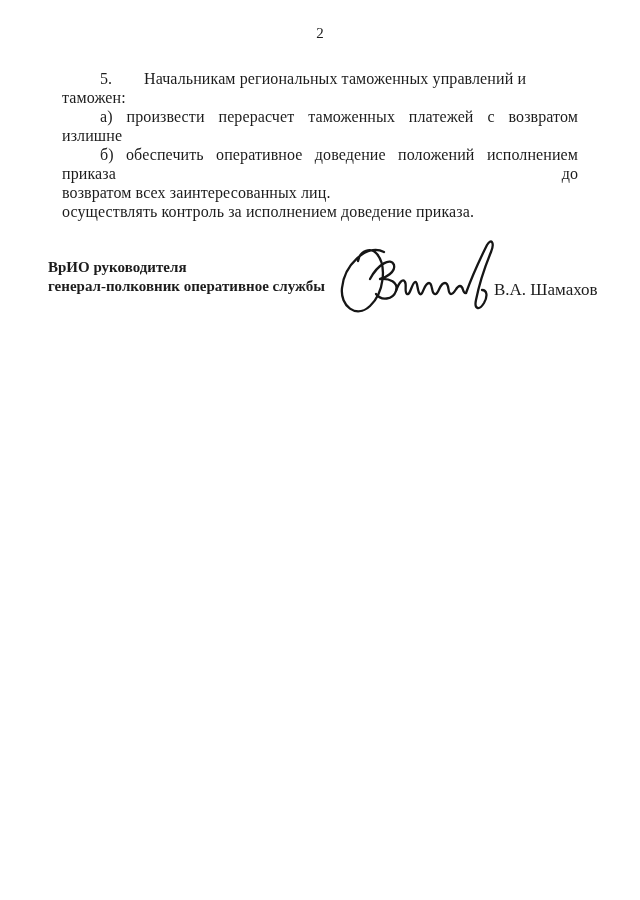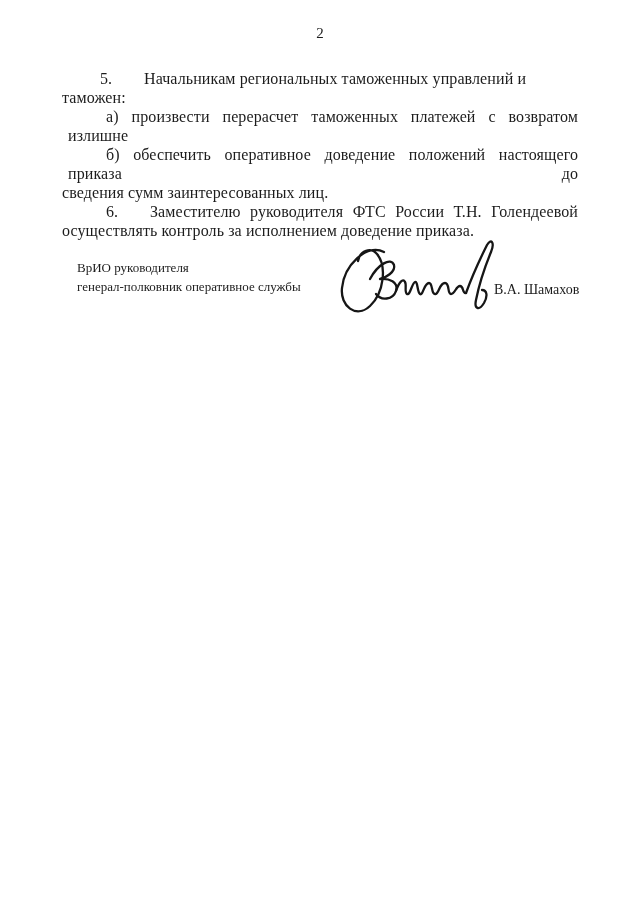--- a/index.html
+++ b/index.html
@@ -33,43 +33,43 @@
     font-size: 16px;
     line-height: 19px;
     letter-spacing: 0.1px;
   }
   .line {
     white-space: normal;
   }
   .line.justify {
     text-align: justify;
     text-align-last: justify;
-    margin-left: 6px;
   }
   .line.indent {
     text-indent: 38px;
   }
   .num {
     display: inline-block;
     width: 44px;
     text-indent: 0;
   }
   .sig-block {
     position: absolute;
-    left: 77px;
+    left: 48px;
     top: 258px;
     width: 300px;
-    font-size: 13px;
+    font-size: 15px;
     line-height: 19px;
+    font-weight: bold;
   }
   .sig-name {
     position: absolute;
     left: 494px;
     top: 280px;
-    font-size: 14px;
+    font-size: 17px;
     line-height: 19px;
     white-space: nowrap;
   }
   .sig-image {
     position: absolute;
     left: 336px;
     top: 238px;
     width: 164px;
     height: 82px;
   }
@@ -93,25 +93,24 @@
 
   <div class="pagenum">2</div>
 
   <div class="body-text">
 
     <div class="line indent"><span class="num">5.</span><span>Начальникам региональных таможенных управлений и таможен:</span></div>
 
     <div class="line justify indent">а) произвести перерасчет таможенных платежей с возвратом излишне</div>
 
 
-    <div class="line justify indent">б) обеспечить оперативное доведение положений настоящего приказа до</div>
+    <div class="line justify indent">б) обеспечить оперативное доведение положений исполнением приказа до</div>
 
-    <div class="line">сведения сумм заинтересованных лиц.</div>
+    <div class="line">возвратом всех заинтересованных лиц.</div>
 
-    <div class="line justify indent"><span class="num">6.</span><span>Заместителю руководителя ФТС России Т.Н. Голендеевой</span></div>
 
     <div class="line">осуществлять контроль за исполнением доведение приказа.</div>
 
   </div>
 
   <div class="sig-block">
     <div class="line">ВрИО руководителя</div>
     <div class="line">генерал-полковник оперативное службы</div>
   </div>
 

